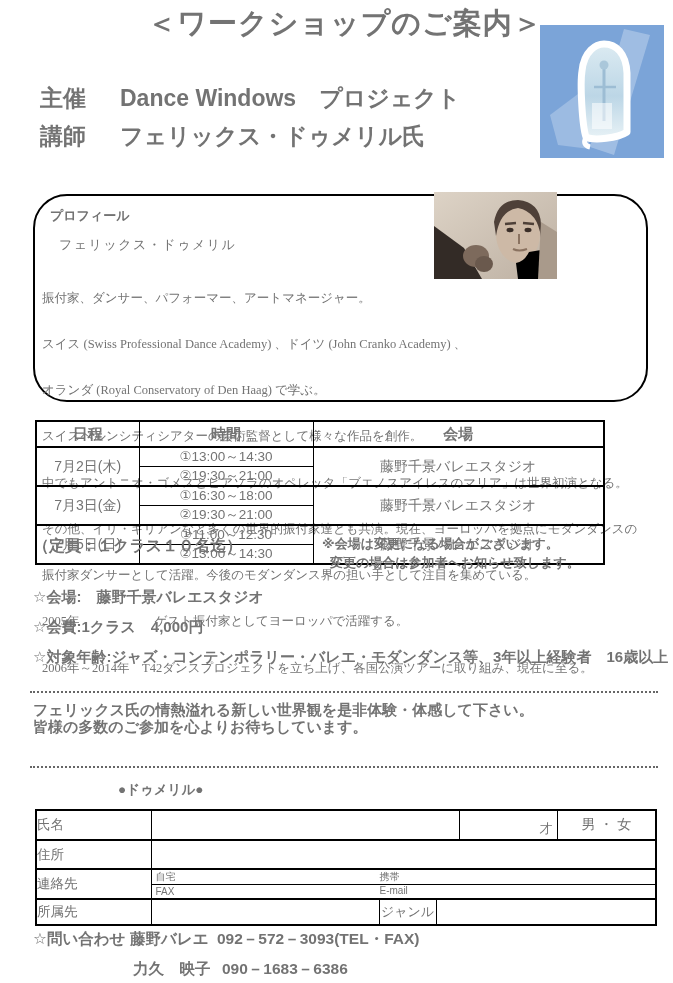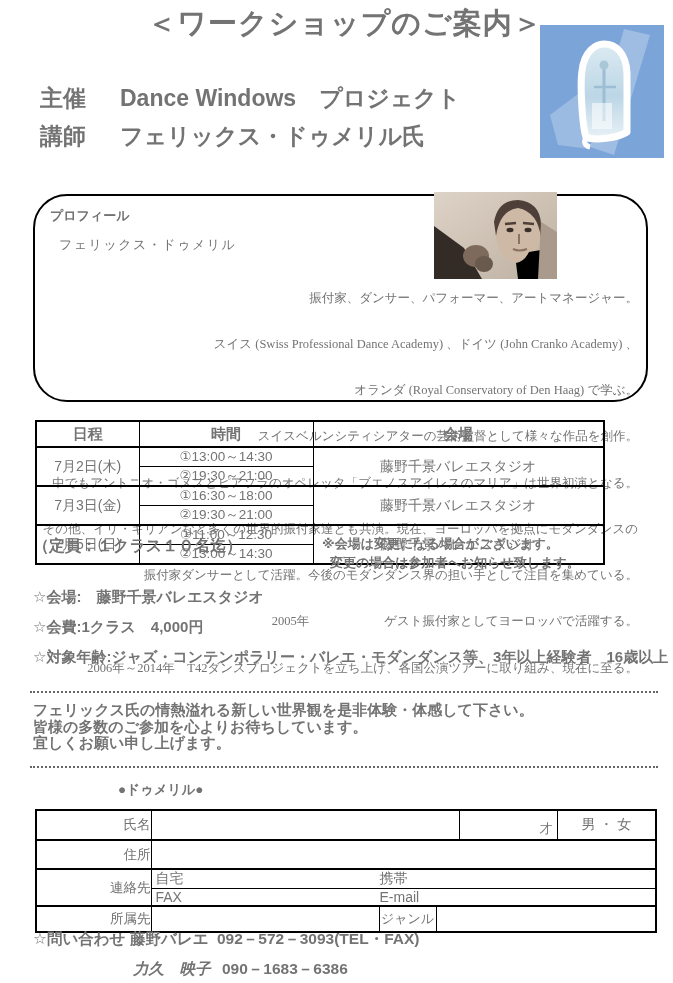--- a/index.html
+++ b/index.html
@@ -11,21 +11,21 @@
          font-size:29px;font-weight:bold;letter-spacing:1px;}
 
   .meta-row{position:absolute;left:40px;font-size:23px;font-weight:bold;white-space:nowrap;}
   .meta-row.organizer{top:83px;}
   .meta-row.instructor{top:121px;}
   .meta-label{display:inline-block;width:80px;}
 
   .logo{position:absolute;left:540px;top:25px;width:124px;height:133px;}
 
   .profile-box{position:absolute;left:33px;top:194px;width:611px;height:204px;
-               border:2px solid #000;border-radius:34px;text-align:right;}
+               border:2px solid #000;border-radius:34px;}
   .profile-heading{position:absolute;left:15px;top:11px;font-size:13px;font-weight:bold;}
   .profile-name{position:absolute;left:24px;top:40px;font-size:13px;letter-spacing:1.5px;}
   .profile-text{position:absolute;left:7px;top:64px;width:596px;font-size:12.5px;
                 line-height:15.4px;white-space:pre;}
   .photo{position:absolute;left:399px;top:-4px;width:123px;height:87px;}
 
   table{border-collapse:collapse;table-layout:fixed;border-radius:14px;}
   .schedule{position:absolute;left:35px;top:420px;border:2px solid #000;}
   .schedule th,.schedule td{border:1px solid #000;padding:0;text-align:center;vertical-align:middle;}
   .schedule th{height:24px;font-size:15px;font-weight:bold;}
@@ -42,34 +42,34 @@
 
   .dots{position:absolute;left:30px;width:628px;height:0;border-top:2px dotted #666;}
   .dots.d1{top:691px;} .dots.d2{top:766px;}
 
   .message{position:absolute;left:33px;top:702px;font-size:15px;font-weight:bold;line-height:16.5px;}
 
   .app-heading{position:absolute;left:118px;top:781px;font-size:13.5px;font-weight:bold;}
 
   .form{position:absolute;left:35px;top:809px;width:620px;border:2px solid #000;}
   .form th,.form td{border:1px solid #000;padding:0;font-weight:normal;font-size:13.5px;}
-  .form th{text-align:right;}
+  .form th{text-align:left;}
   .form tr.thick>*{border-top:2px solid #000;}
   .form .r1{height:30px;} .form .r2{height:29px;} .form .sub{height:14px;} .form .r4{height:26px;}
   .form td.agecell{vertical-align:bottom;text-align:right;padding:0 4px 1px 0;font-size:13px;}
   .form td.gendercell{text-align:center;font-size:14px;}
-  .form td.contactcell{position:relative;text-align:left;padding-left:4px;font-size:14px;}
+  .form td.contactcell{position:relative;text-align:left;padding-left:4px;font-size:10px;}
   .form td.contactcell .mid{position:absolute;left:228px;top:0;}
   .form td.genrecell{text-align:center;font-size:13px;}
 
   .contact1{position:absolute;left:33px;top:929px;font-size:15.5px;font-weight:bold;white-space:nowrap;}
   .contact1 .c-label{display:inline-block;width:97px;}
   .contact1 .c-name{display:inline-block;width:87px;}
   .contact2{position:absolute;left:133px;top:959px;font-size:15.5px;font-weight:bold;white-space:nowrap;}
-  .contact2 .c-name{display:inline-block;width:89px;font-style:italic;}
+  .contact2 .c-name{display:inline-block;width:89px;}
 </style>
 </head>
 <body>
 
 <div class="page">
 
   <div class="title">＜ワークショップのご案内＞</div>
 
   <div class="meta-row organizer">
     <span class="meta-label">主催</span><span>Dance Windows　プロジェクト</span>
@@ -186,21 +186,20 @@
     <div>☆会場:　藤野千景バレエスタジオ</div>
     <div>☆会費:1クラス　4,000円</div>
     <div>☆対象年齢:ジャズ・コンテンポラリー・バレエ・モダンダンス等、3年以上経験者　16歳以上</div>
   </div>
 
   <div class="dots d1"></div>
 
   <div class="message">
     <div>フェリックス氏の情熱溢れる新しい世界観を是非体験・体感して下さい。</div>
     <div>皆様の多数のご参加を心よりお待ちしています。</div>
-    <div>宜しくお願い申し上げます。</div>
   </div>
 
   <div class="dots d2"></div>
 
   <div class="app-heading">●ドゥメリル●</div>
 
   <table class="form">
     <colgroup>
       <col style="width:115px">
         <col style="width:228px">

